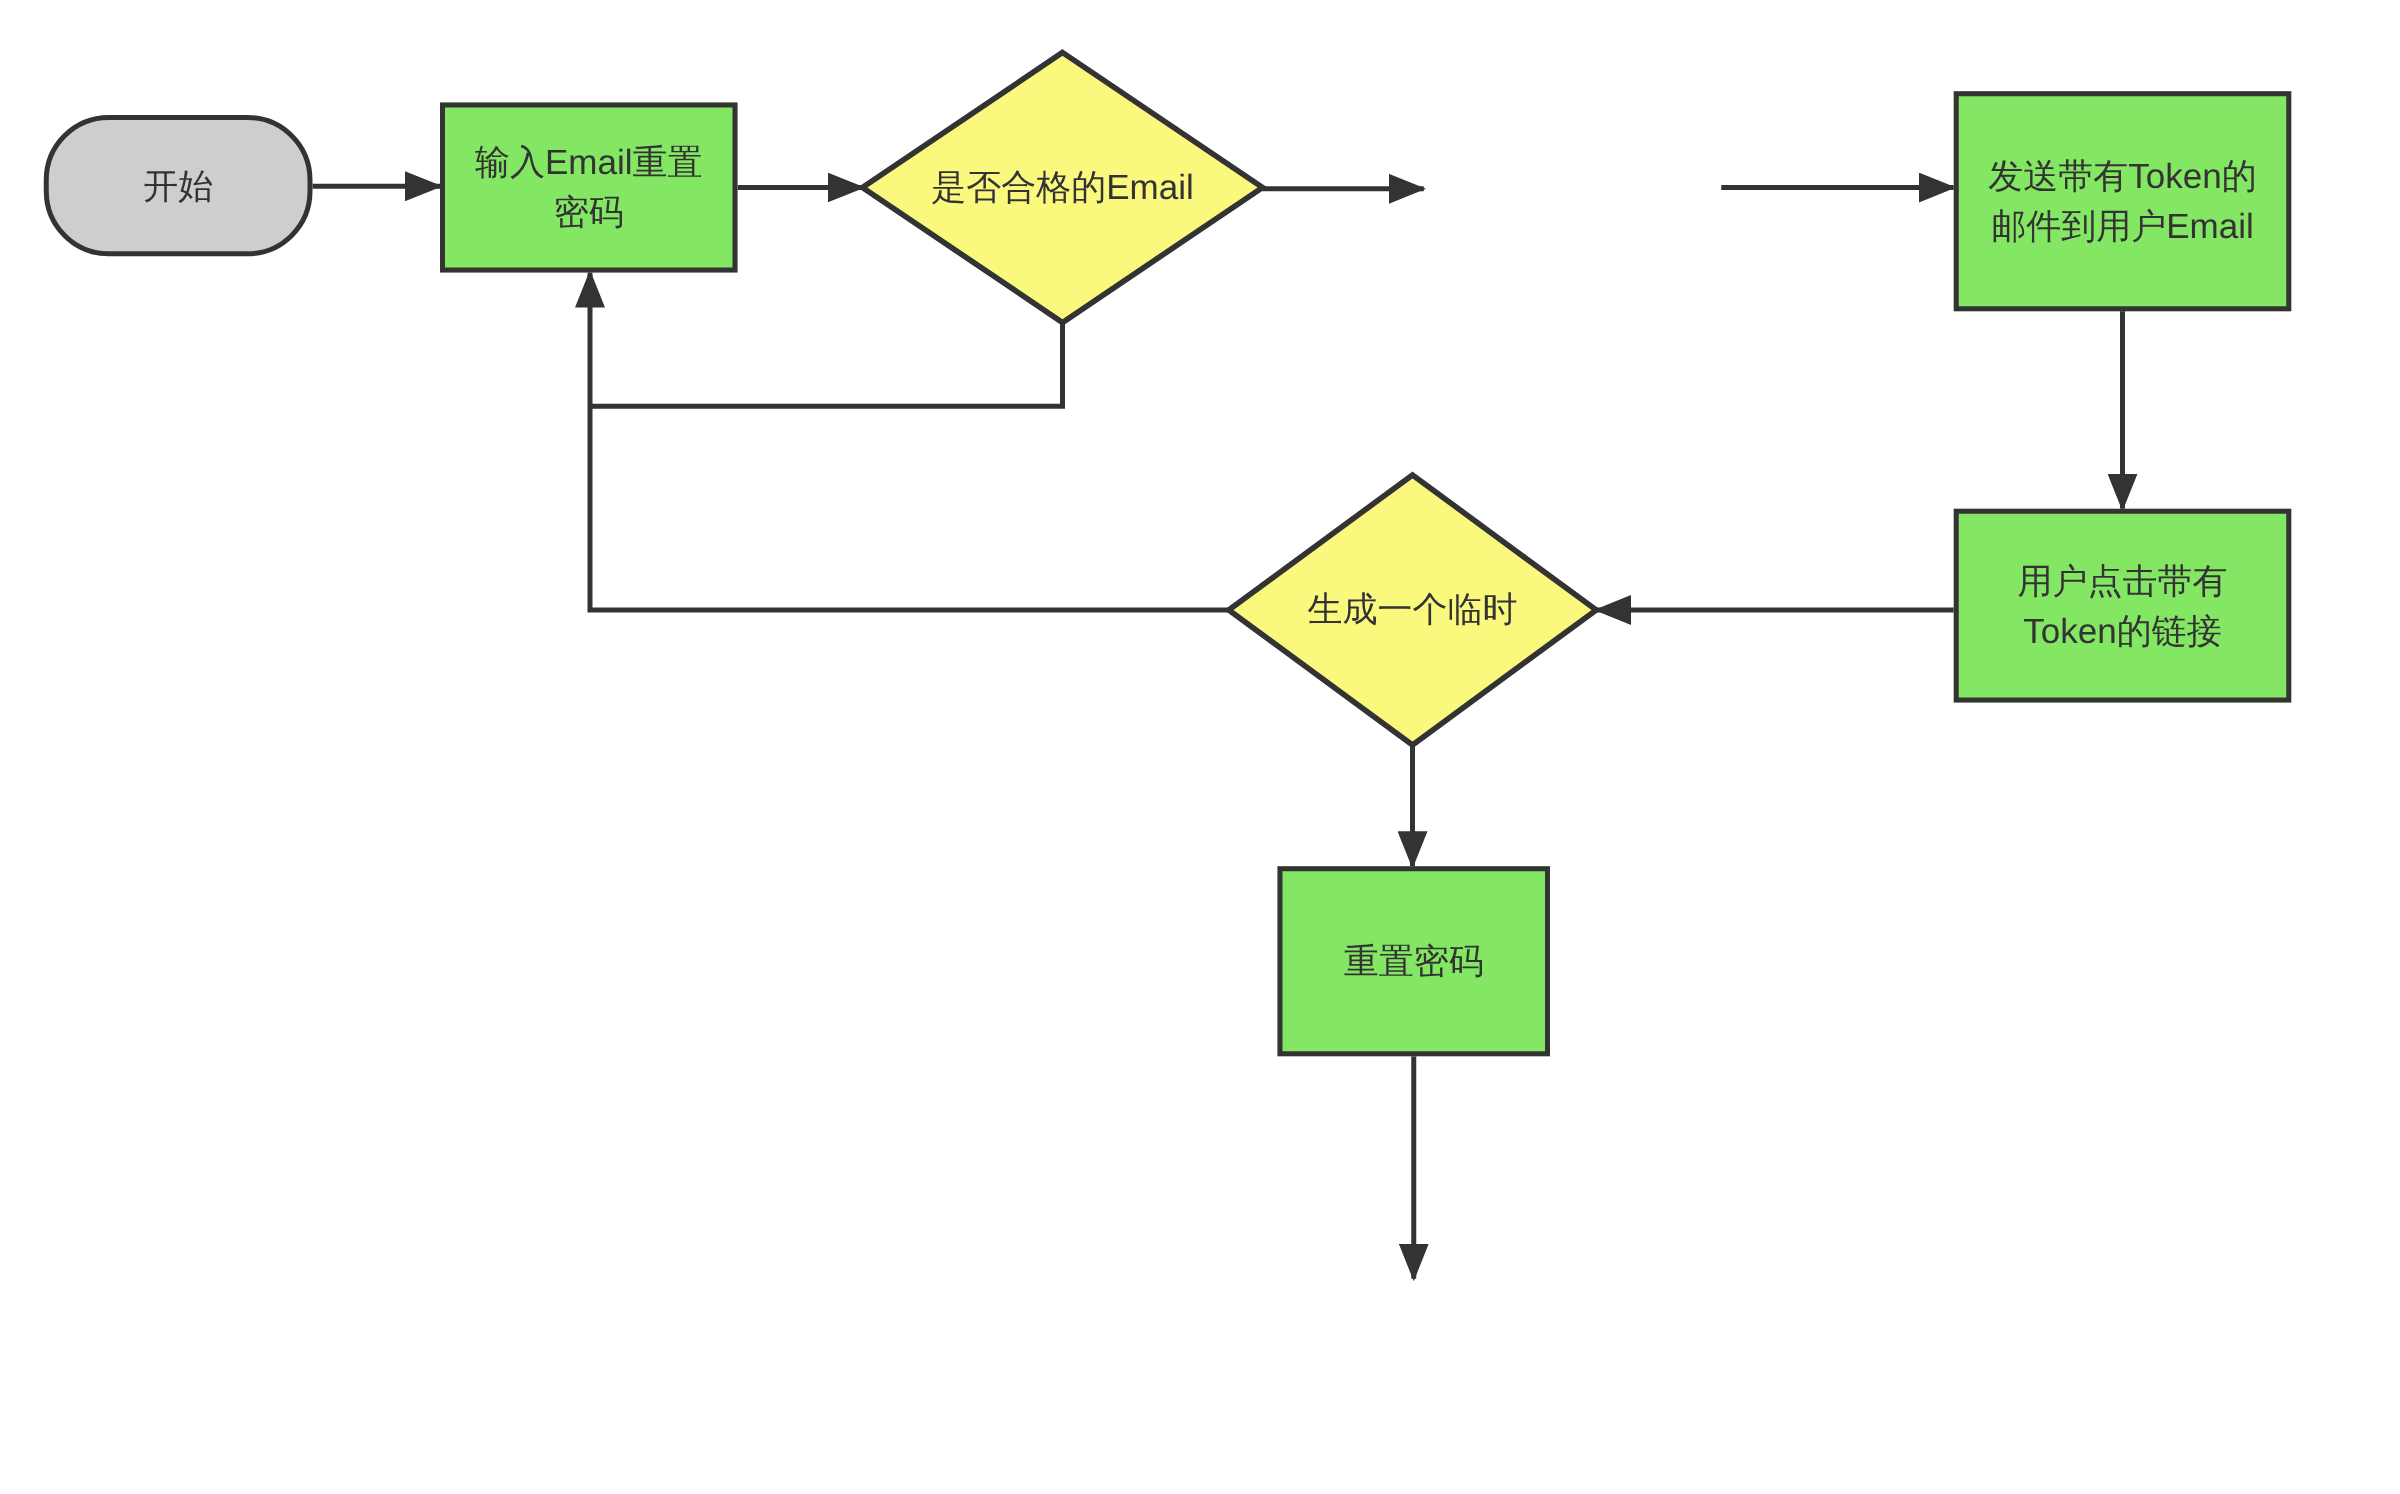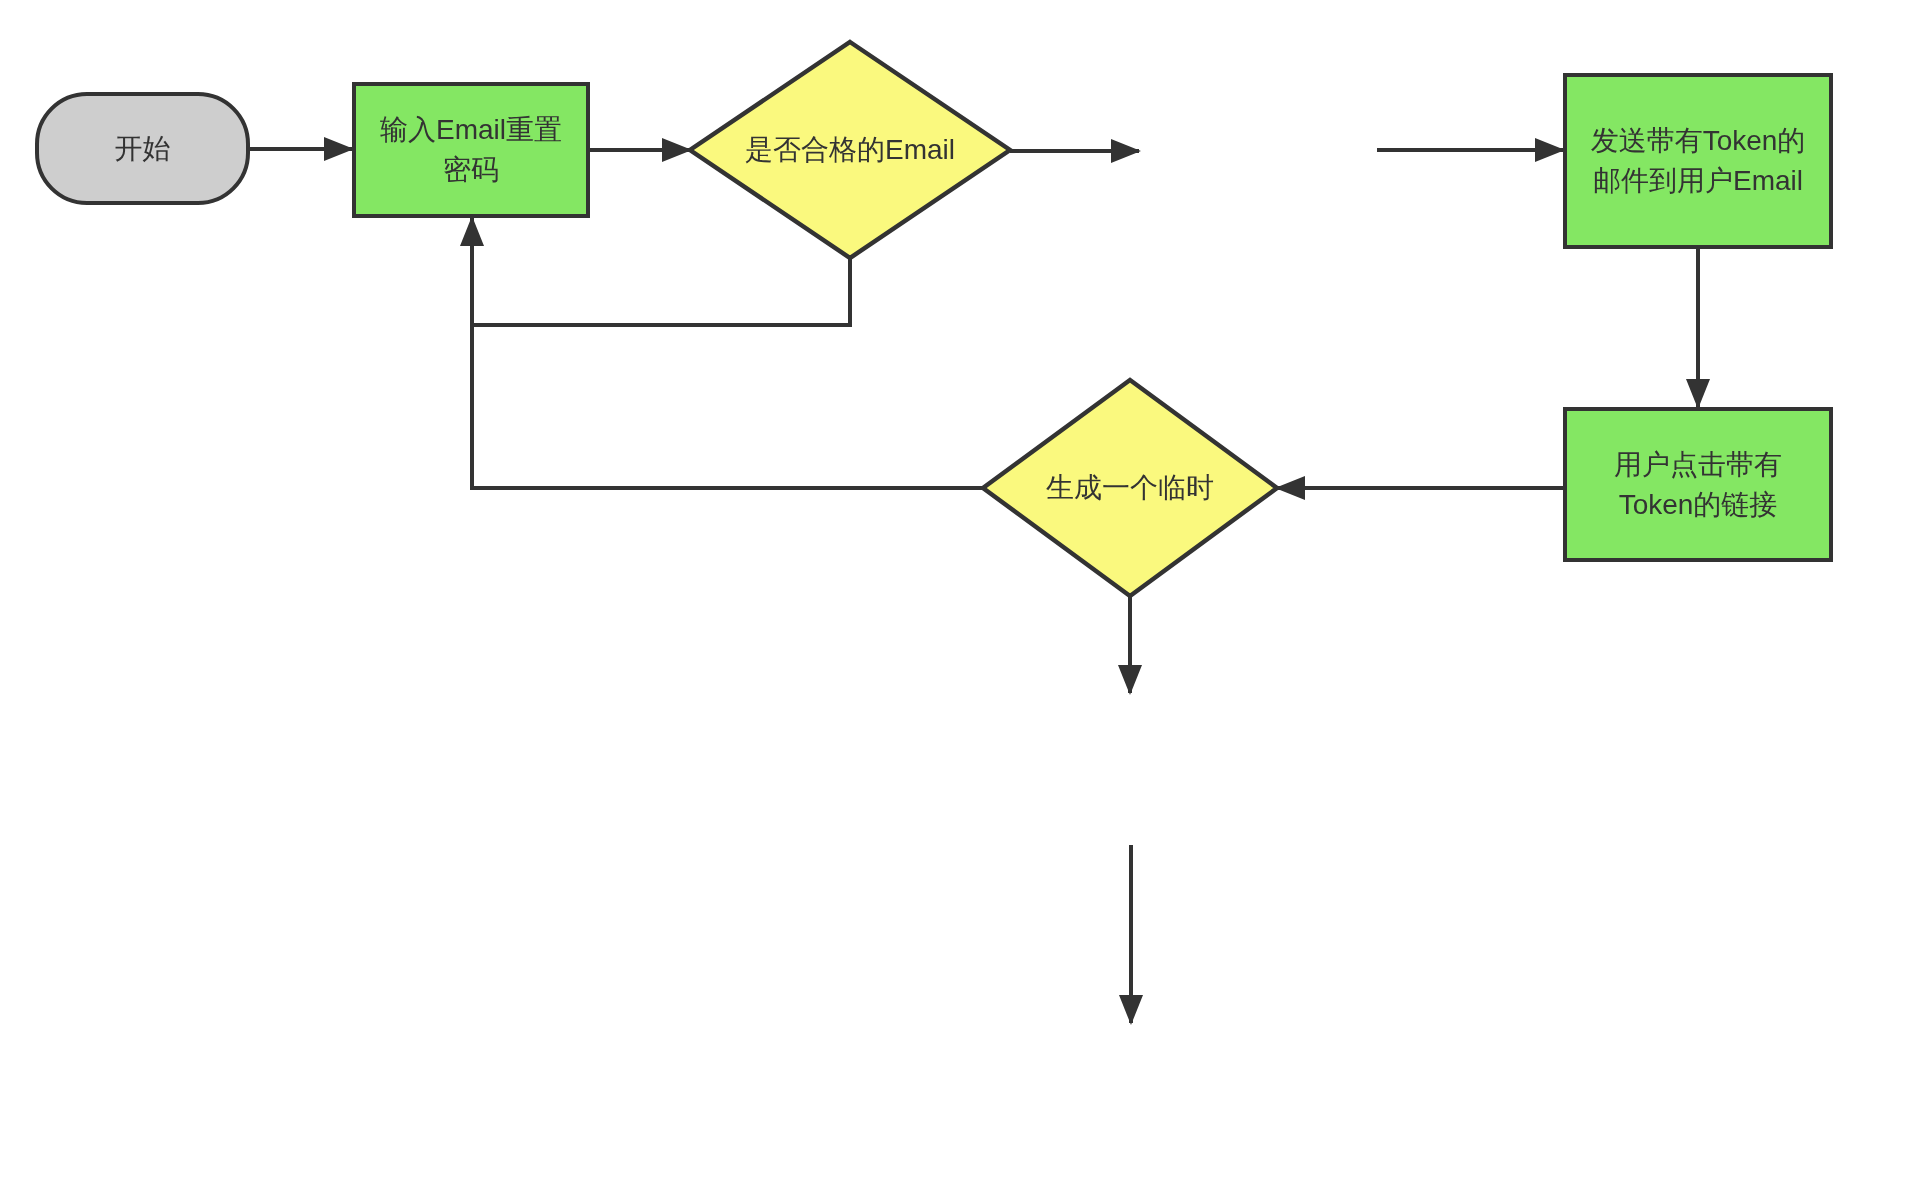--- a/index.html
+++ b/index.html
@@ -81,15 +81,18 @@
 
   <div class="node process" style="left:1563px; top:407px; width:270px; height:155px;">
     <span class="label">用户点击带有
 Token的链接</span>
   </div>
 
   <div class="dlabel" style="left:983px; top:380px; width:294px; height:216px;">
     <span class="label">生成一个临时</span>
   </div>
 
+  <div class="node process" style="left:1022px; top:693px; width:218px; height:152px;">
+    <span class="label">重置密码</span>
+  </div>
 
 
 </div>
 
 </body></html>

